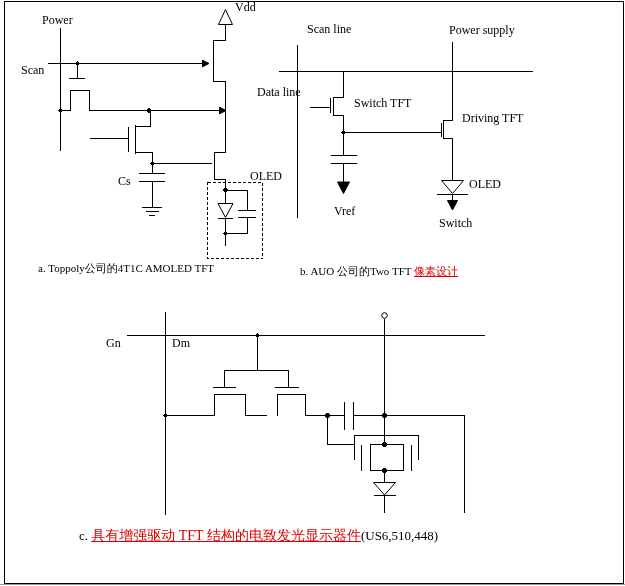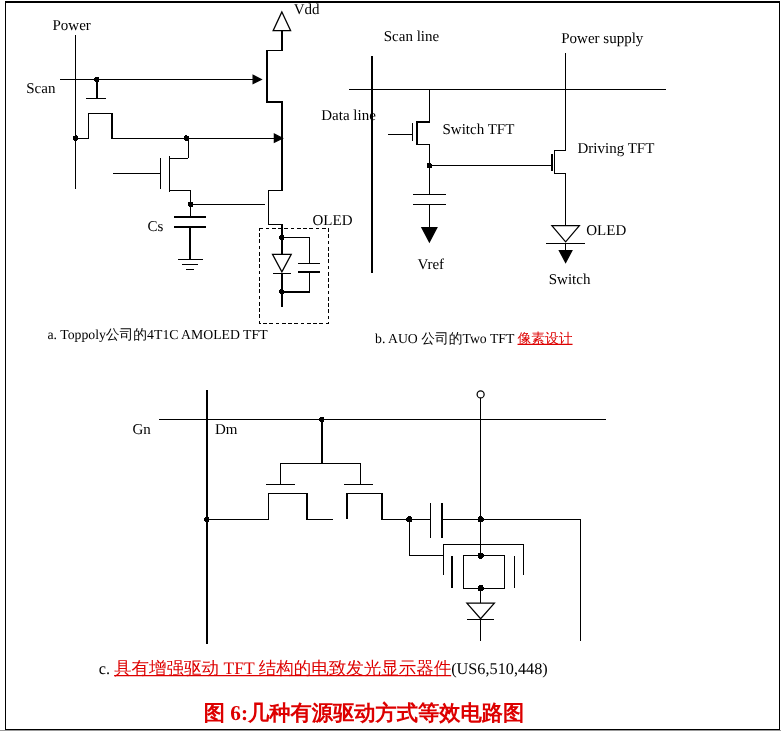--- a/index.html
+++ b/index.html
@@ -119,14 +119,13 @@
   <span class="lb" style="left:462px;top:112px;">Driving TFT</span>
   <span class="lb" style="left:469px;top:178px;">OLED</span>
   <span class="lb" style="left:334px;top:205px;">Vref</span>
   <span class="lb" style="left:439px;top:217px;">Switch</span>
   <span class="lb cap" style="left:300px;top:265px;"><span>b. AUO 公司的Two TFT </span><span class="red u">像素设计</span></span>
 
   <span class="lb" style="left:172px;top:302px;margin-top:35px;">Dm</span>
   <span class="lb" style="left:106px;top:337px;">Gn</span>
   <span class="lb" style="left:79px;top:528px;font-size:13px;"><span>c. </span><span class="red u capc-red">具有增强驱动 TFT 结构的电致发光显示器件</span><span>(US6,510,448)</span></span>
 
-  <span class="lb red main-cap" style="left:163px;top:562px;">图 6:几种有源驱动方式等效电路图</span>
 </div>
 
 </body></html>

